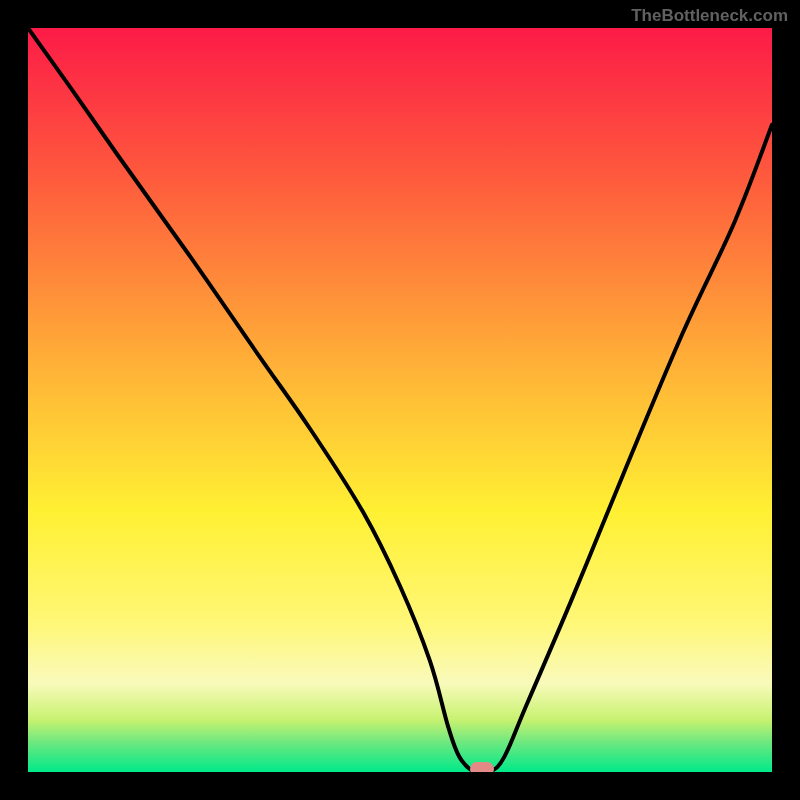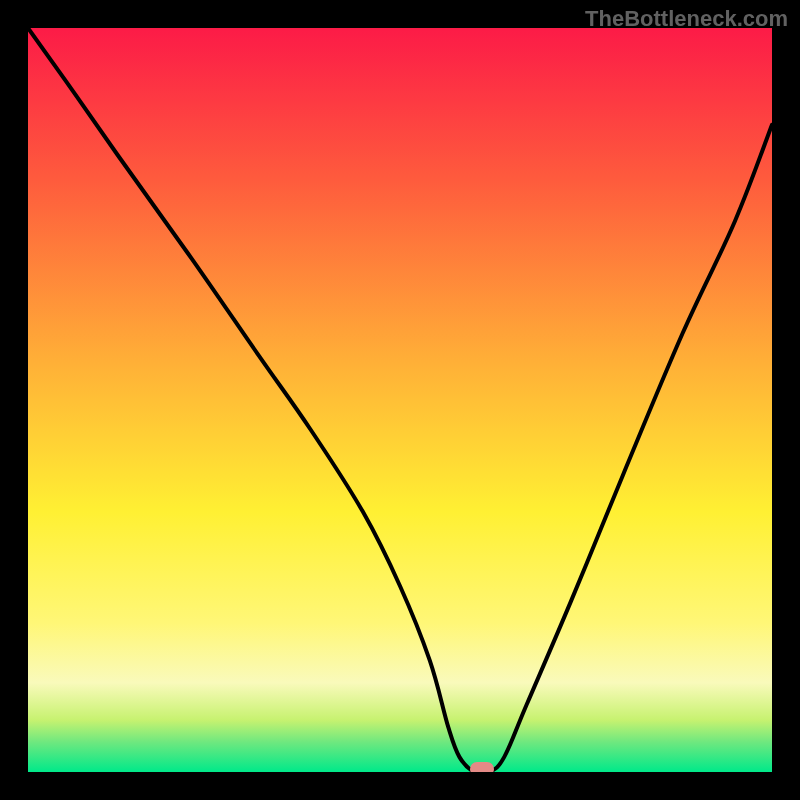--- a/index.html
+++ b/index.html
@@ -9,21 +9,21 @@
     height: 800px;
     background: #000;
     position: relative;
     font-family: Arial, sans-serif;
   }
   .watermark {
     position: absolute;
     top: 6px;
     right: 12px;
     color: #616161;
-    font-size: 22px;
+    font-size: 17px;
     font-weight: bold;
     letter-spacing: 0px;
     z-index: 10;
   }
   .plot-area {
     position: absolute;
     left: 28px;
     top: 28px;
     width: 744px;
     height: 744px;

